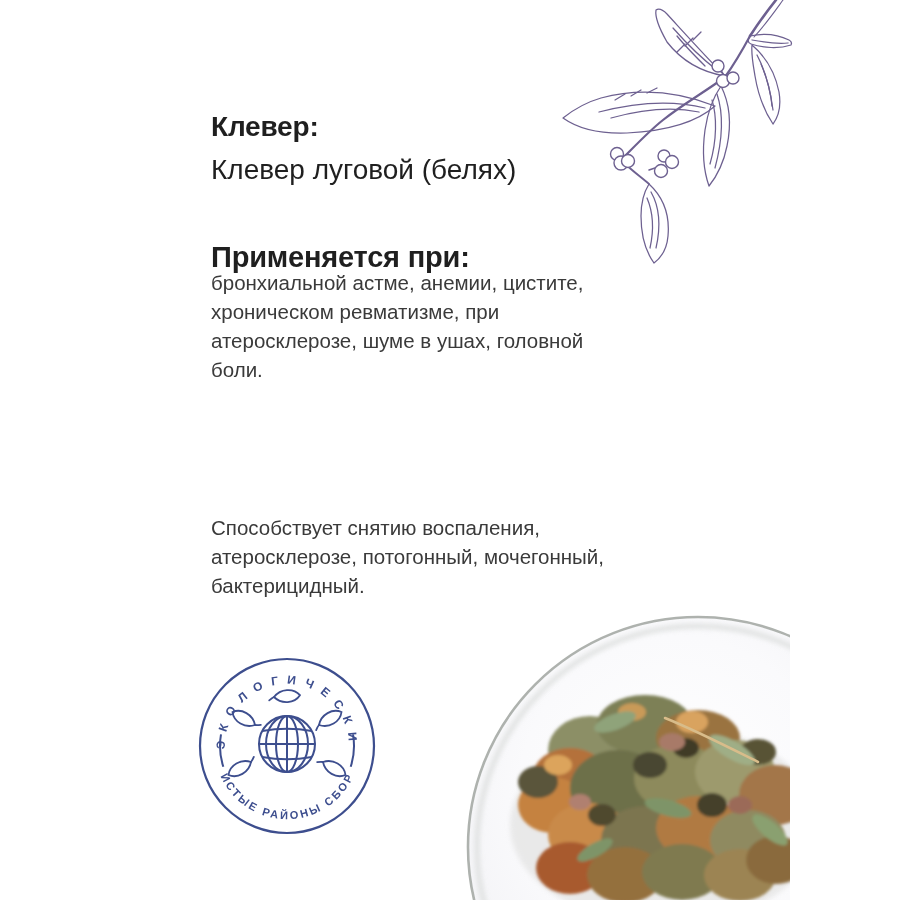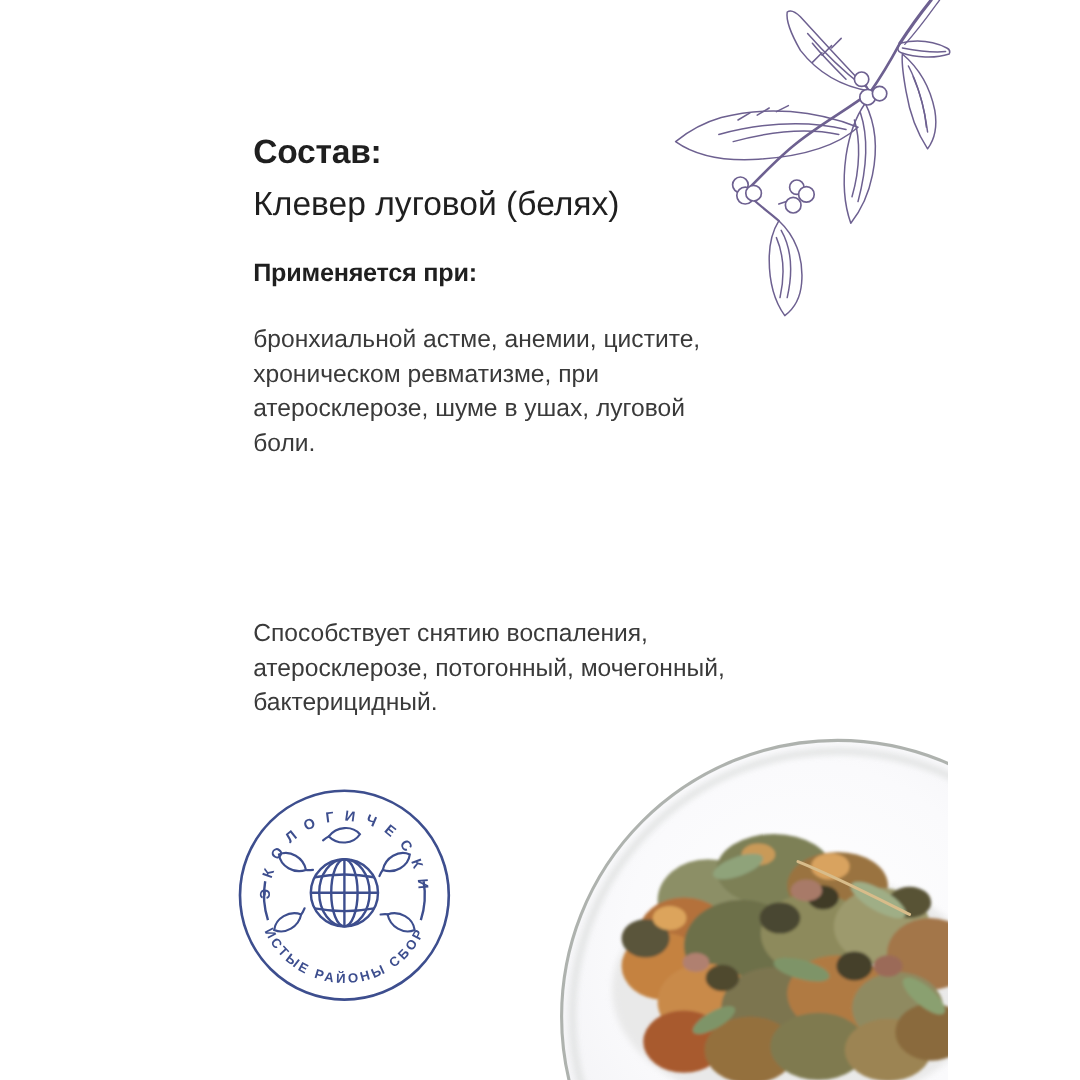--- a/index.html
+++ b/index.html
@@ -10,21 +10,21 @@
   }
   .card{position:absolute;inset:0;}
 
   
   .h-title{
     position:absolute;left:211px;margin:0;
     font-size:28px;font-weight:700;line-height:1.1;
     color:var(--c-heading,#1e1e1e);letter-spacing:-0.2px;
   }
   .h-comp{top:112px;}
-  .h-usage{top:216px;font-size:21px;}
+  .h-usage{top:242px;font-size:29px;}
   .ingredient{
     position:absolute;left:211px;top:154px;
     font-size:28px;font-weight:400;line-height:1.15;
     color:var(--c-heading,#222222);
   }
   .para{
     position:absolute;left:211px;margin:0;width:440px;
     font-size:20.5px;line-height:29px;font-weight:400;
     color:var(--c-body,#3a3a3a);
     white-space:pre-line;
@@ -112,27 +112,27 @@
         <path d="M94,170 L106,166" fill="none"></path>
       <circle cx="62" cy="154" r="6.5"></circle>
       <circle cx="66" cy="163" r="7"></circle>
       <circle cx="73" cy="161" r="6.5"></circle>
       <circle cx="109" cy="156" r="6"></circle>
       <circle cx="117" cy="162" r="6.5"></circle>
       <circle cx="106" cy="171" r="6.5"></circle>
     </g>
   </svg>
 
-  <h1 class="h-title h-comp">Состав:</h1>
+  <h1 class="h-title h-comp">Клевер:</h1>
   <div class="ingredient">Клевер луговой (белях)</div>
 
   <h2 class="h-title h-usage">Применяется при:</h2>
   <p class="para para-1">бронхиальной астме, анемии, цистите,
 хроническом ревматизме, при
-атеросклерозе, шуме в ушах, луговой
+атеросклерозе, шуме в ушах, головной
 боли.</p>
   <p class="para para-3">Способствует снятию воспаления,
 атеросклерозе, потогонный, мочегонный,
 бактерицидный.</p>
 
   <div class="stamp">
     <svg viewBox="0 0 180 180" width="180" height="180" aria-hidden="true">
       <defs>
         <path id="tp-top" d="M31.7,111.2 A62,62 0 1 1 148.3,111.2"></path>
         <path id="tp-bot" d="M23.8,120.9 A73,73 0 0 0 156.2,120.9"></path>

